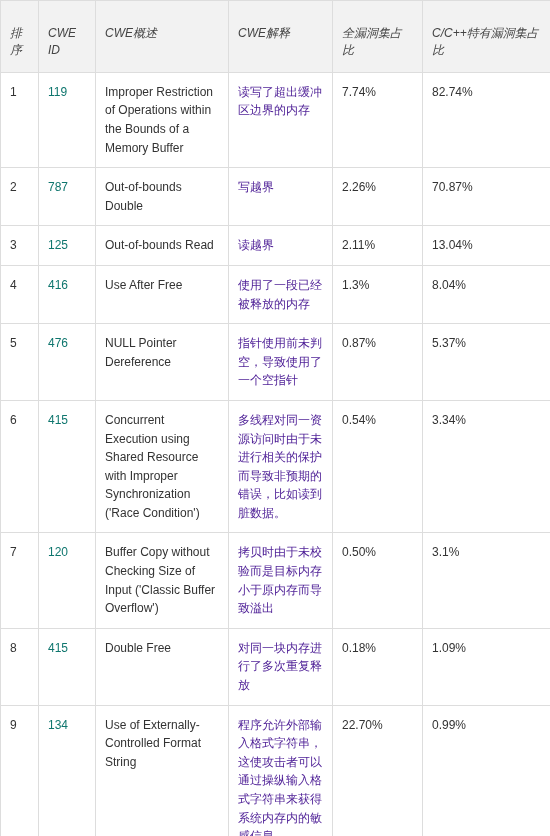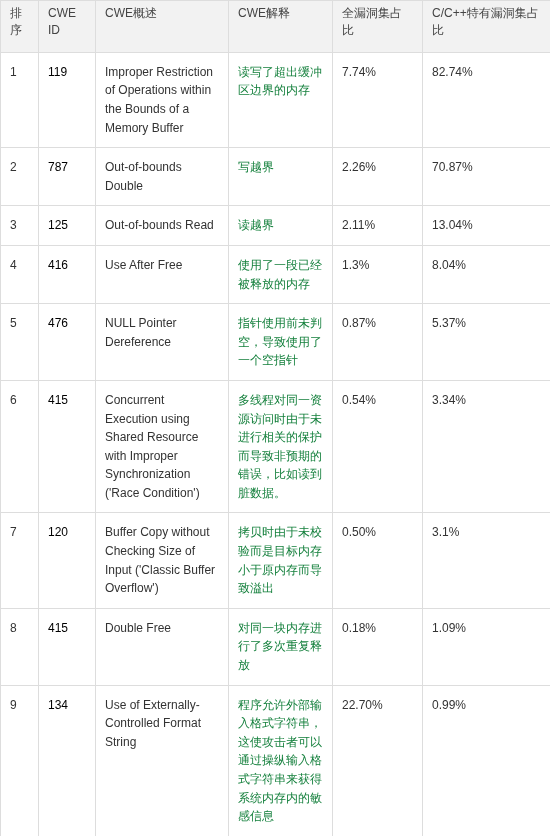--- a/index.html
+++ b/index.html
@@ -24,36 +24,37 @@
     padding: 10px 9px 10px 9px;
     font-size: 12px;
     line-height: 1.55;
     font-weight: normal;
     text-align: left;
   }
   table.cwe-table thead th {
     background: #f2f2f2;
     color: #444444;
     font-size: 12px;
-    padding-top: 4px;
+    padding-top: 24px;
     padding-bottom: 12px;
     line-height: 1.45;
+    font-style: italic;
   }
   
   col.c-rank  { width: 38px; }
   col.c-id    { width: 57px; }
   col.c-desc  { width: 133px; }
   col.c-expl  { width: 104px; }
   col.c-all   { width: 90px; }
   col.c-cpp   { width: 128px; }
 
   td.rank-cell { color: #333333; }
-  td.id-cell { color: #000000; margin-top: 20px; }
+  td.id-cell { color: #0f766e; margin-top: 20px; }
   td.desc-cell { color: #333333; margin-top: 18px; }
-  td.expl-cell { color: #15803d; line-height: 1.7; margin-top: 36px; }
+  td.expl-cell { color: #4c1d95; line-height: 1.7; margin-top: 36px; }
   td.pct-cell { color: #333333; }
 
   tbody tr td { background: #ffffff; }
   .page-wrap { position: relative; width: 550px; }
 </style>
 </head>
 <body>
 
 <div class="page-wrap">
   <table class="cwe-table">

